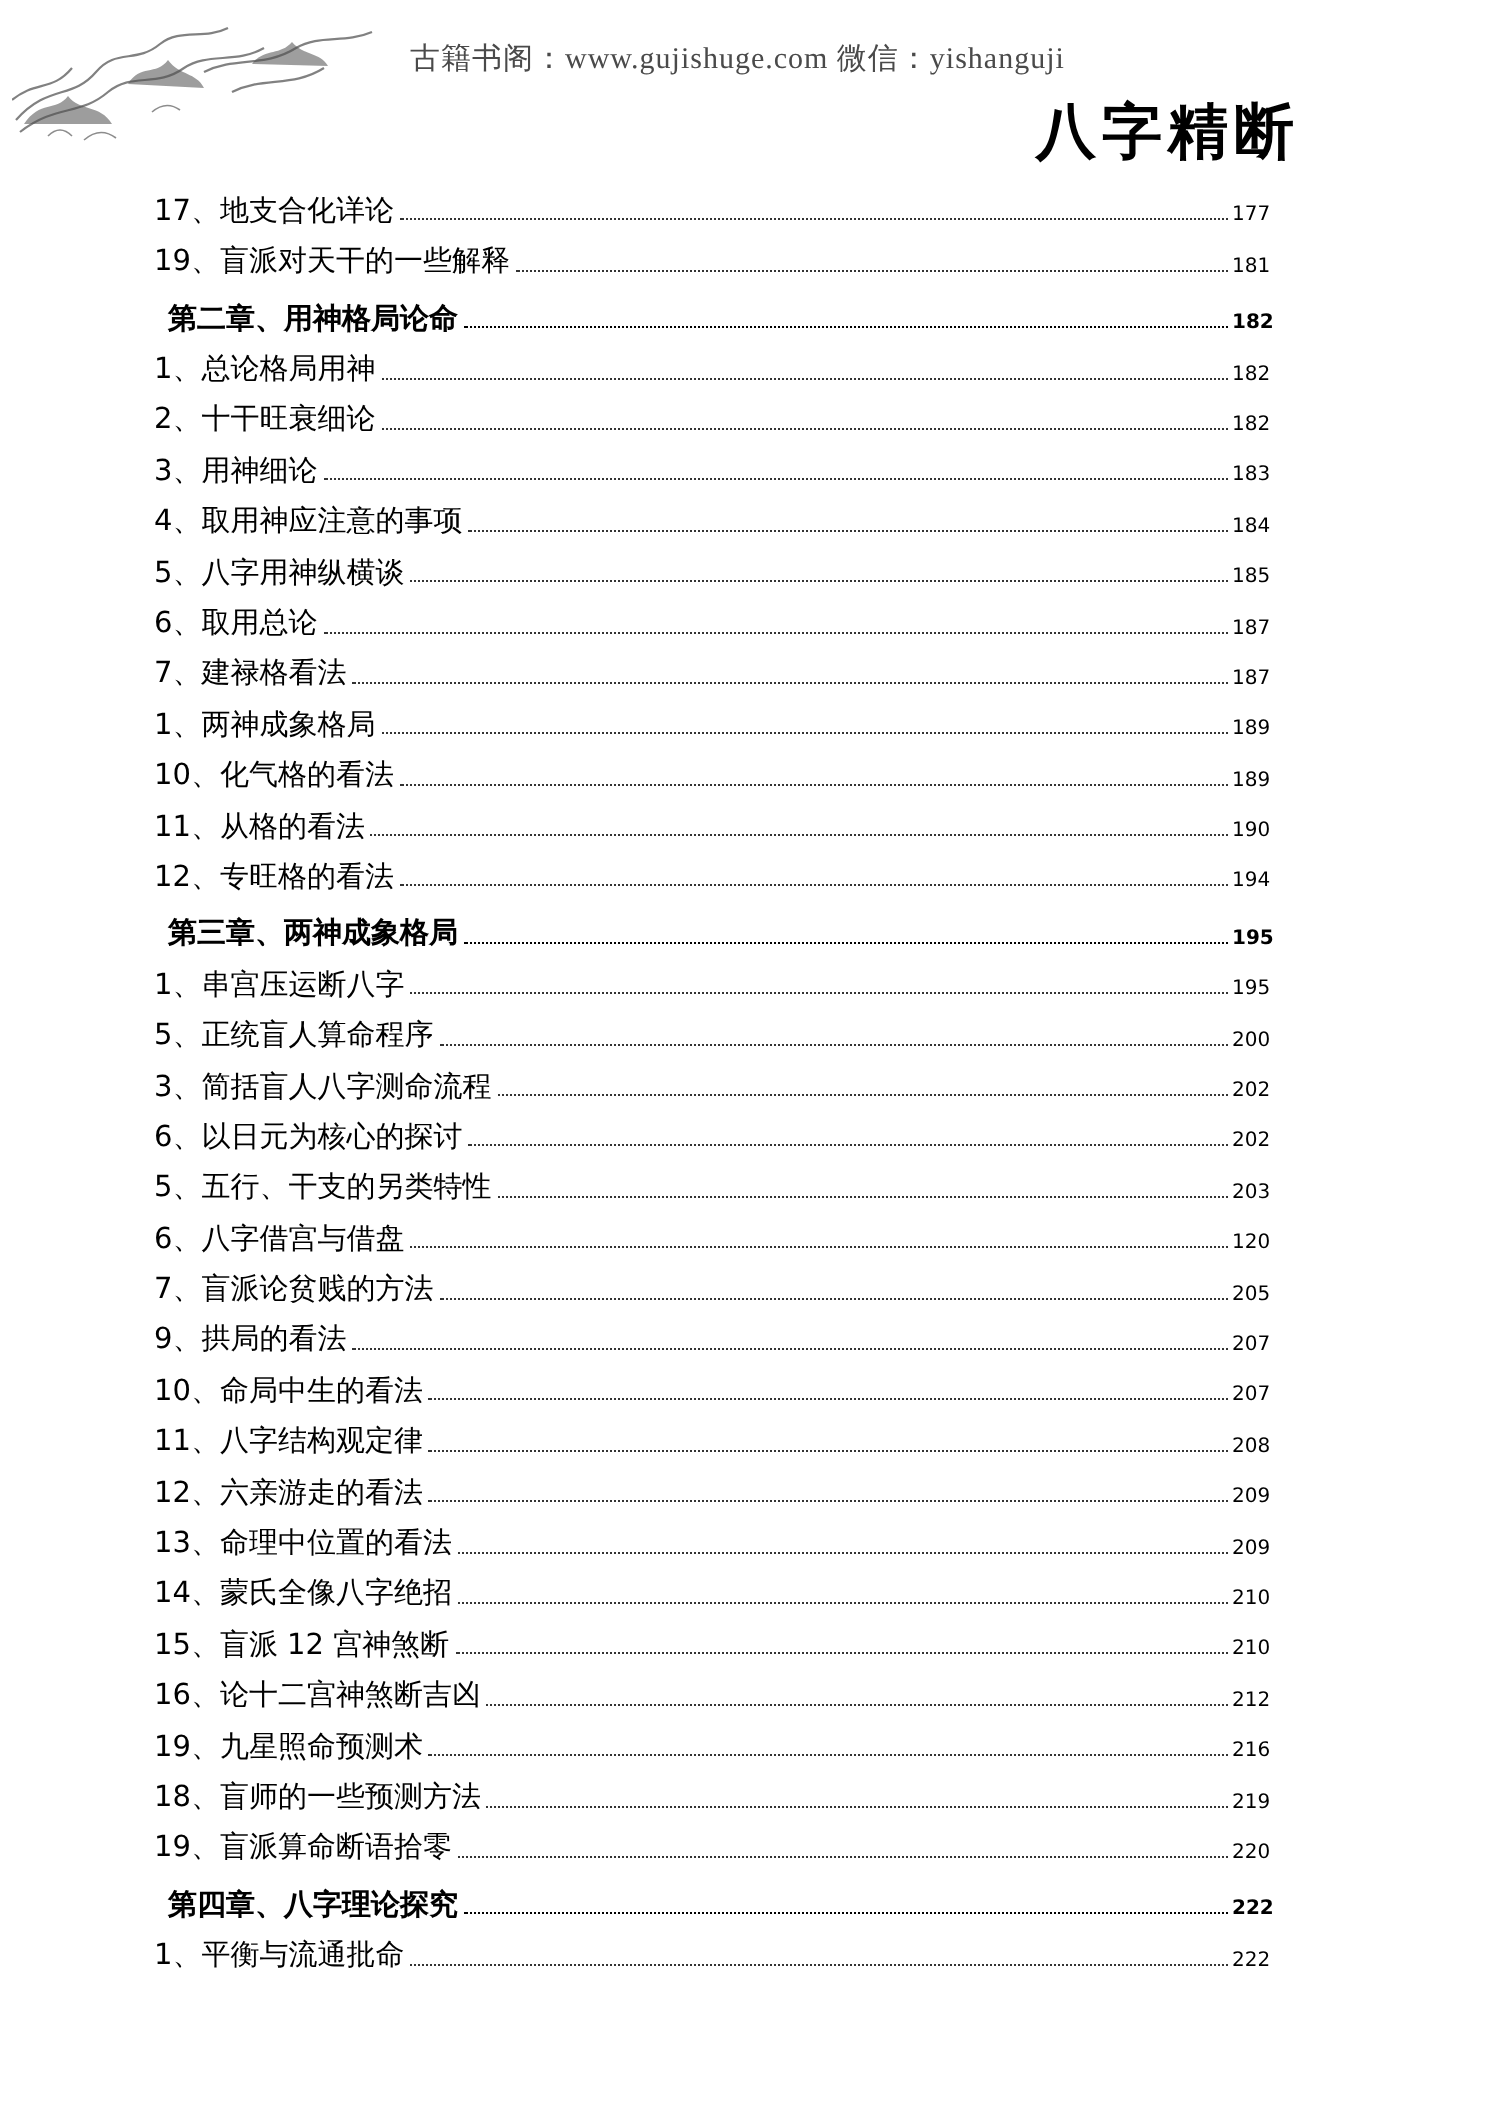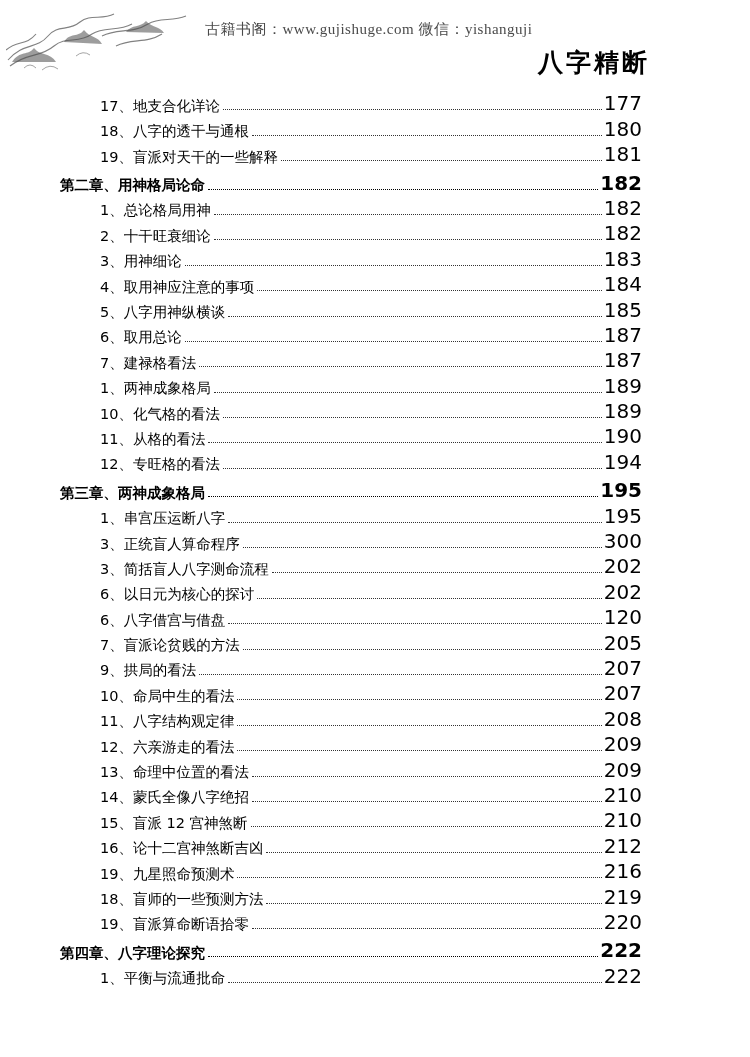--- a/index.html
+++ b/index.html
@@ -30,21 +30,21 @@
     color: #4a4a4a;
     letter-spacing: 0.5px;
     white-space: nowrap;
   }
   .book-title {
     position: absolute;
     top: 46px;
     right: 100px;
     font-family: "DejaVu Serif", serif;
     font-weight: bold;
-    font-size: 25px;
+    font-size: 30px;
     letter-spacing: 3px;
     color: #000;
     white-space: nowrap;
   }
 
   
   .ink-art {
     position: absolute;
     top: 6px;
     left: 6px;
@@ -74,44 +74,45 @@
   }
   .toc-row .leader {
     flex: 1 1 auto;
     border-bottom: 1px dotted #333;
     margin: 0 2px 7px 3px;
     height: 1px;
     min-width: 8px;
   }
   .toc-row .page {
     font-family: "DejaVu Sans", "Liberation Sans", sans-serif;
-    font-size: 20px;
+    font-size: 10px;
     color: #000;
     flex: 0 0 auto;
     padding-bottom: 4px;
-    text-align: center;
+    text-align: left;
     min-width: 26px;
   }
 
   
   .lvl-chapter .label {
     font-weight: bold;
     margin-left: 0px;
   }
   .lvl-chapter .page {
     font-weight: bold;
   }
   .lvl-chapter .leader {
     border-bottom: 1px dotted #000;
   }
   .lvl-item .label {
-    margin-left: 40px;
+    margin-left: 17px;
   }
   .lvl-chapter {
     margin-top: 3px;
+    margin-left: 24px;
   }
 </style>
 </head>
 <body>
 
 <div class="page-header">
 
   <svg class="ink-art" viewBox="0 0 190 70" preserveAspectRatio="none">
     <g fill="none" stroke="#3a3a3a" stroke-width="1.1" opacity="0.75">
       <path d="M2 54 C18 36, 30 44, 42 30 C52 18, 62 26, 74 16 C84 8, 96 14, 108 8"></path>
@@ -136,25 +137,20 @@
   <div class="book-title">八字精断</div>
 </div>
 
 <div class="toc">
     <div class="toc-row lvl-item">
       <span class="label">17、地支合化详论</span>
       <span class="leader"></span>
       <span class="page">177</span>
     </div>
     <div class="toc-row lvl-item">
-      <span class="label">18、八字的透干与通根</span>
-      <span class="leader"></span>
-      <span class="page">180</span>
-    </div>
-    <div class="toc-row lvl-item">
       <span class="label">19、盲派对天干的一些解释</span>
       <span class="leader"></span>
       <span class="page">181</span>
     </div>
     <div class="toc-row lvl-chapter">
       <span class="label">第二章、用神格局论命</span>
       <span class="leader"></span>
       <span class="page">182</span>
     </div>
     <div class="toc-row lvl-item">
@@ -216,33 +212,38 @@
       <span class="label">第三章、两神成象格局</span>
       <span class="leader"></span>
       <span class="page">195</span>
     </div>
     <div class="toc-row lvl-item">
       <span class="label">1、串宫压运断八字</span>
       <span class="leader"></span>
       <span class="page">195</span>
     </div>
     <div class="toc-row lvl-item">
-      <span class="label">3、正统盲人算命程序</span>
-      <span class="leader"></span>
-      <span class="page">300</span>
+      <span class="label">5、正统盲人算命程序</span>
+      <span class="leader"></span>
+      <span class="page">200</span>
     </div>
     <div class="toc-row lvl-item">
       <span class="label">3、简括盲人八字测命流程</span>
       <span class="leader"></span>
       <span class="page">202</span>
     </div>
     <div class="toc-row lvl-item">
       <span class="label">6、以日元为核心的探讨</span>
       <span class="leader"></span>
       <span class="page">202</span>
+    </div>
+    <div class="toc-row lvl-item">
+      <span class="label">5、五行、干支的另类特性</span>
+      <span class="leader"></span>
+      <span class="page">203</span>
     </div>
     <div class="toc-row lvl-item">
       <span class="label">6、八字借宫与借盘</span>
       <span class="leader"></span>
       <span class="page">120</span>
     </div>
     <div class="toc-row lvl-item">
       <span class="label">7、盲派论贫贱的方法</span>
       <span class="leader"></span>
       <span class="page">205</span>

